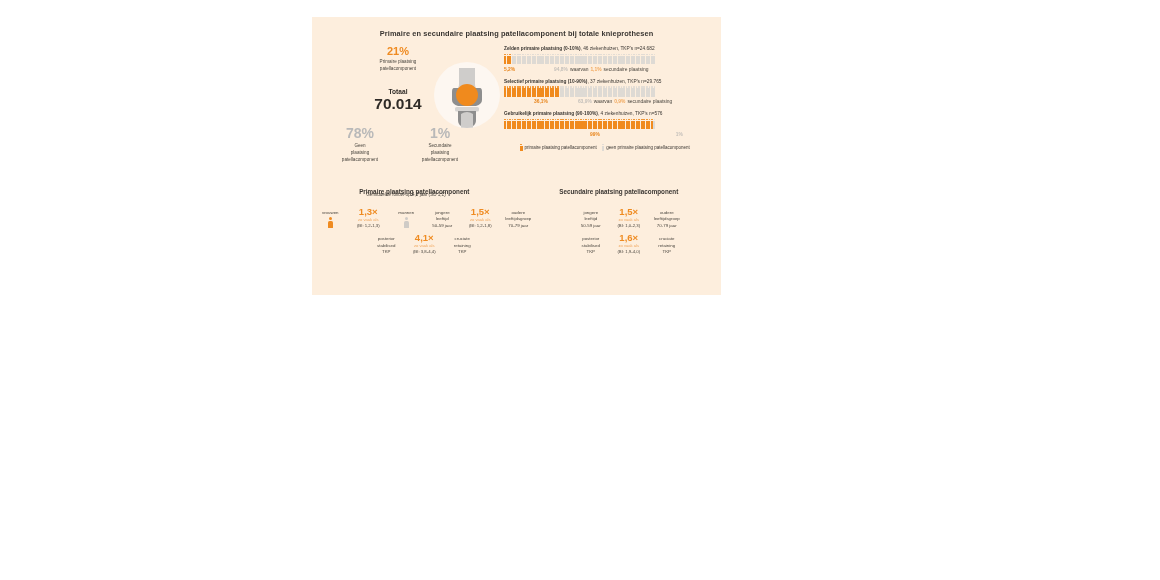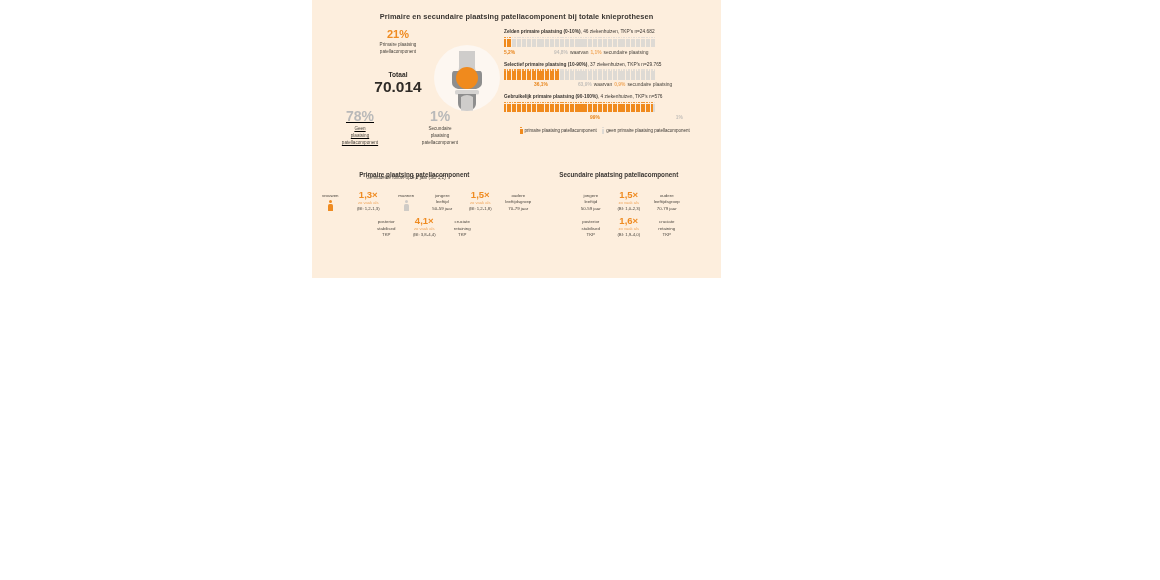--- a/index.html
+++ b/index.html
@@ -6,21 +6,21 @@
     margin: 0;
     padding: 0;
     background: #ffffff;
     width: 1160px;
     height: 580px;
     font-family: "Liberation Sans", sans-serif;
   }
   #infographic {
     position: absolute;
     left: 312px;
-    top: 0px;
+    top: 17px;
     width: 409px;
     height: 278px;
     background: #fdeedd;
     overflow: hidden;
   }
   .title {
     text-align: center;
     font-size: 7.4px;
     font-weight: bold;
     color: #3a3632;
@@ -71,21 +71,20 @@
   .stat-total .tv {
     font-size: 15.5px;
     font-weight: bold;
     color: #2f2b27;
     line-height: 1.1;
   }
   .stat-78 {
     position: absolute;
     left: 8px; top: 82px;
     width: 80px;
-    text-decoration: underline;
   }
   .stat-1 {
     position: absolute;
     left: 88px; top: 82px;
     width: 80px;
   }
   .gray-pct {
     font-size: 14px;
     font-weight: bold;
     color: #b9b9b9;

